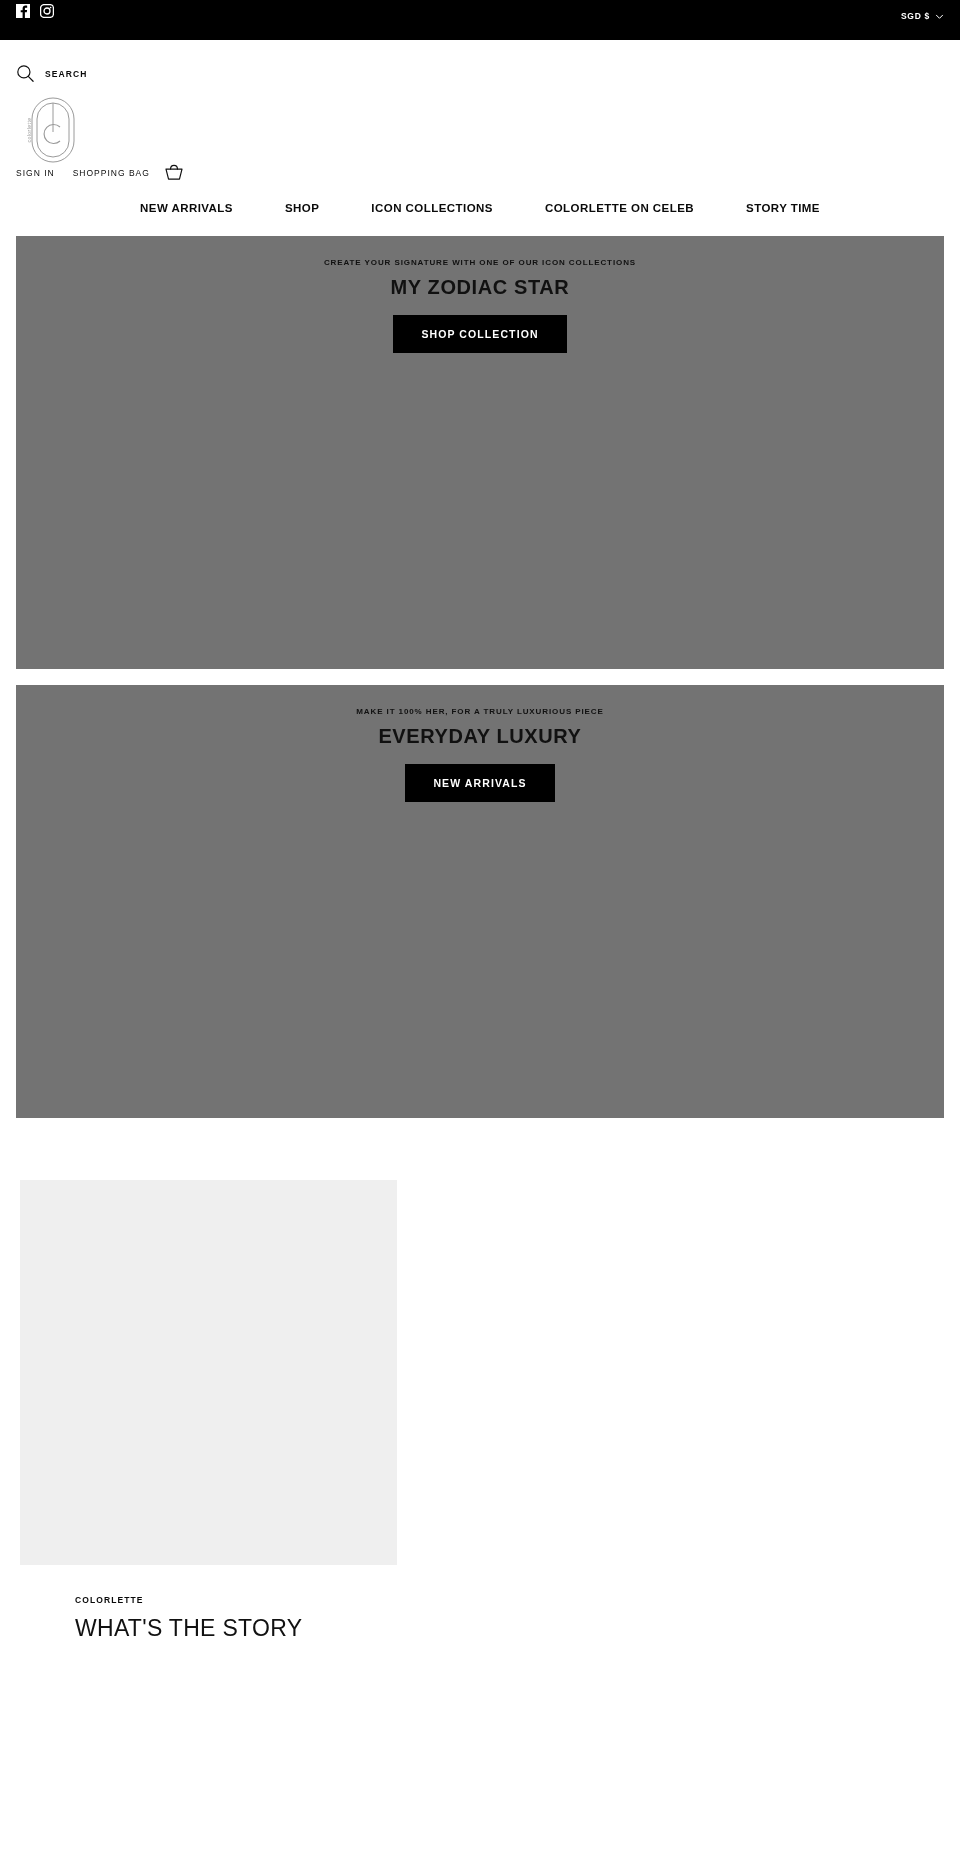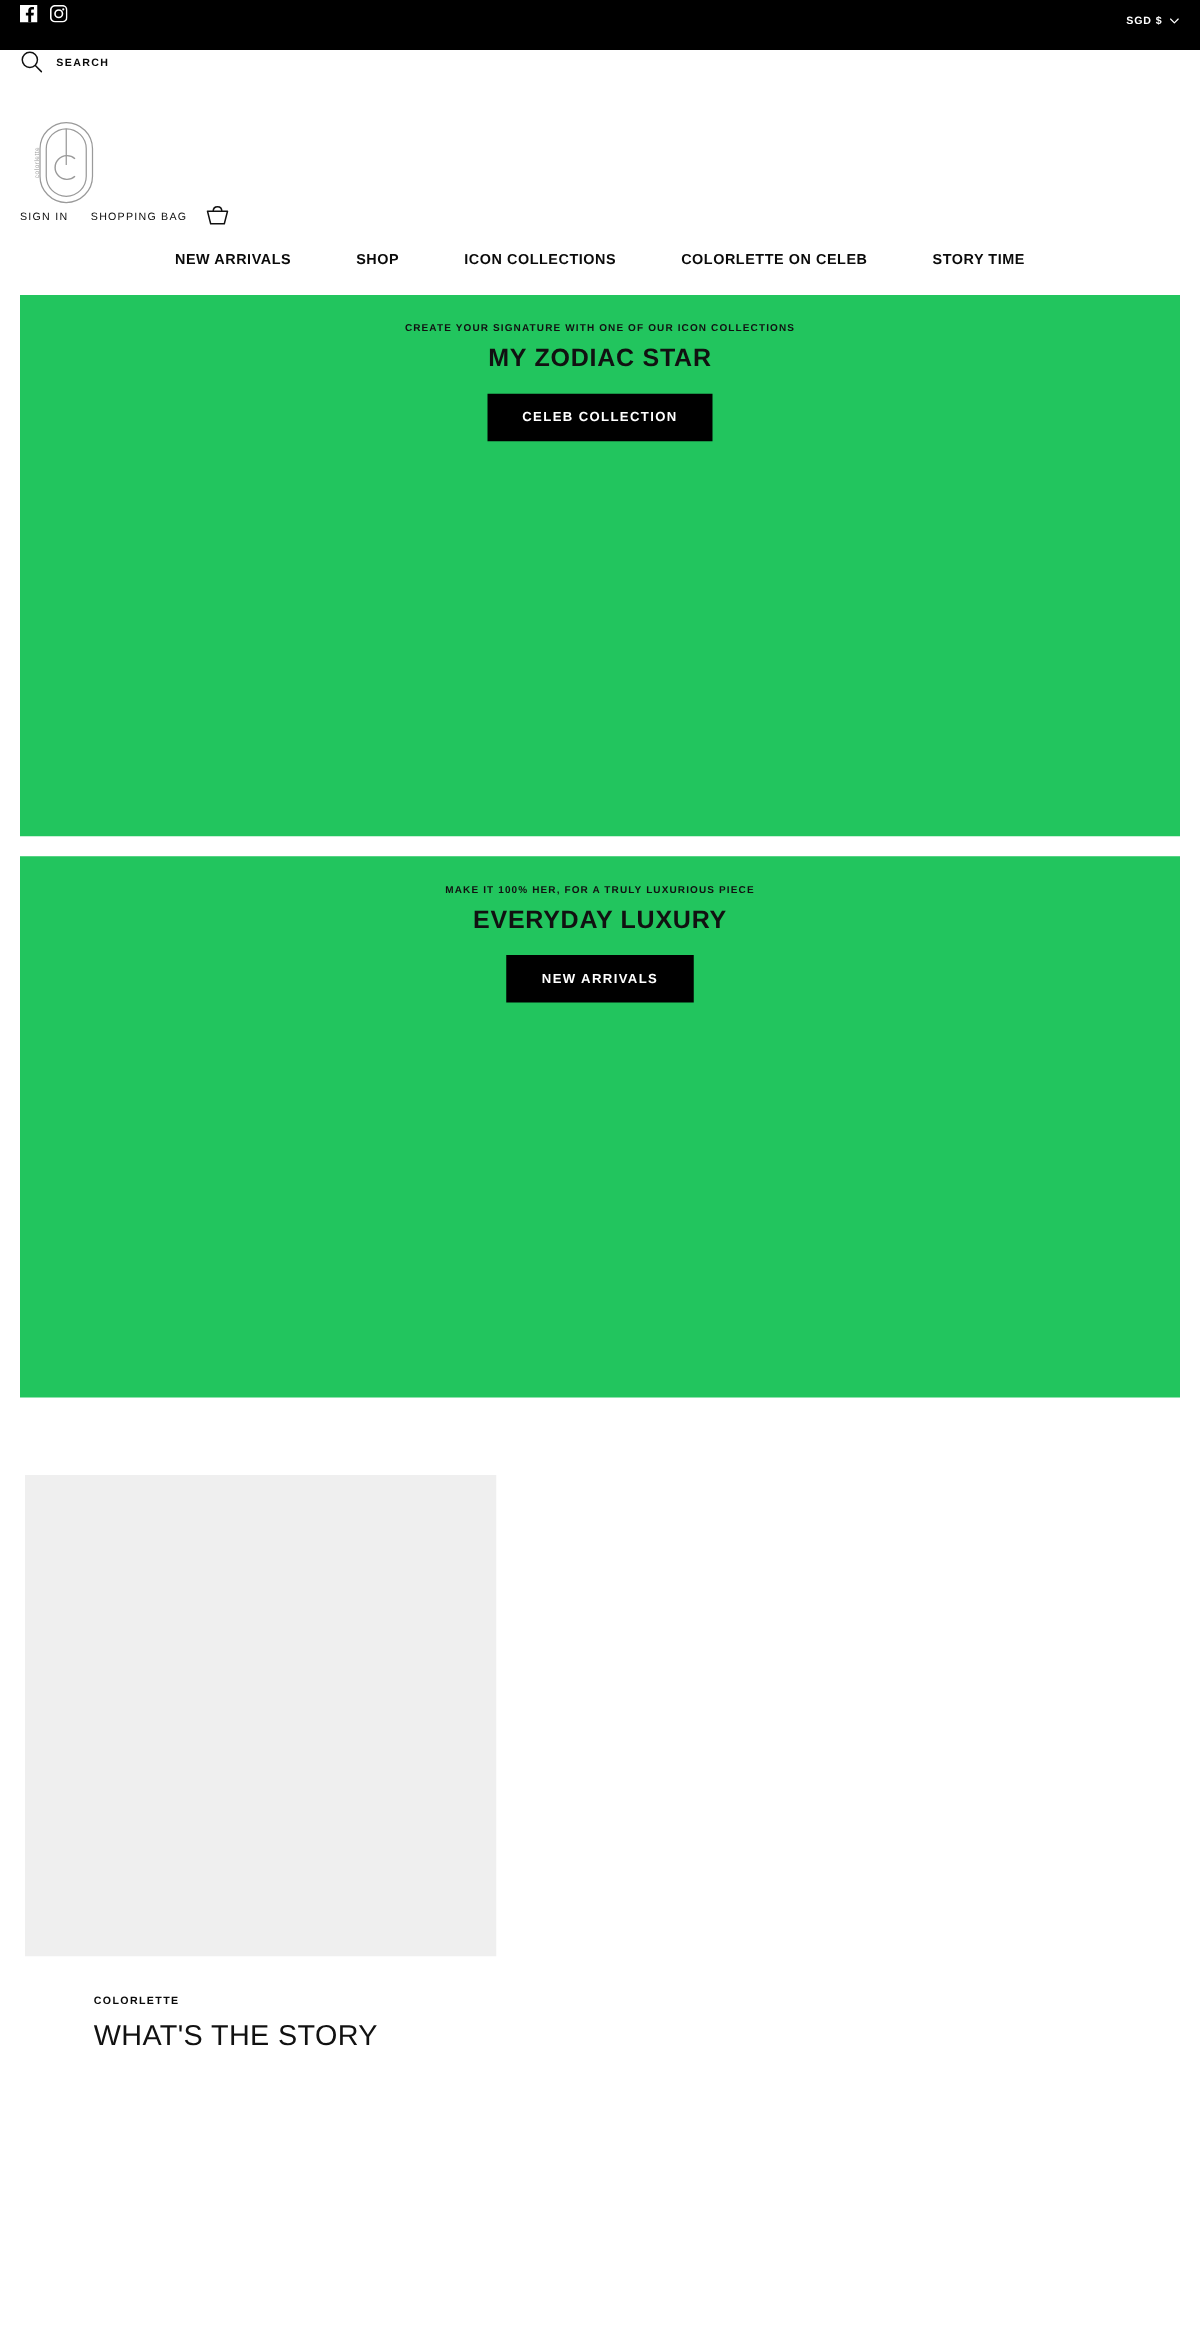--- a/index.html
+++ b/index.html
@@ -56,21 +56,21 @@
 
   
   .header {
     position: relative;
     width: 100%;
     background: #ffffff;
     height: 148px;
   }
   .search-row {
     position: absolute;
-    left: 16px; top: 0;
+    left: 16px; top: 24px;
     display: flex;
     align-items: center;
     gap: 10px;
     cursor: pointer;
   }
   .search-ic { display: block; width: 19px; height: 19px; }
   .search-label {
     font-size: 8.5px;
     font-weight: 700;
     letter-spacing: 1.1px;
@@ -118,21 +118,21 @@
     color: #0a0a0a;
     cursor: pointer;
     padding: 4px 26px;
     white-space: nowrap;
   }
 
   
   .hero {
     position: relative;
     margin: 0 16px 16px 16px;
-    background: #22c55e;
+    background: #737373;
     overflow: hidden;
   }
   .hero-1 { height: 433px; }
   .hero-2 { height: 433px; margin-bottom: 0; padding-left: 26px; }
   .hero-inner {
     position: absolute;
     left: 0; right: 0;
     top: 22px;
     display: flex;
     flex-direction: column;
@@ -265,21 +265,21 @@
   <a class="nav-item">SHOP</a>
   <a class="nav-item">ICON COLLECTIONS</a>
   <a class="nav-item">COLORLETTE ON CELEB</a>
   <a class="nav-item">STORY TIME</a>
 </nav>
 
 <section class="hero hero-1">
   <div class="hero-inner">
     <div class="hero-kicker">CREATE YOUR SIGNATURE WITH ONE OF OUR ICON COLLECTIONS</div>
     <div class="hero-title">MY ZODIAC STAR</div>
-    <button class="hero-btn">CELEB COLLECTION</button>
+    <button class="hero-btn">SHOP COLLECTION</button>
   </div>
 </section>
 
 <section class="hero hero-2">
   <div class="hero-inner">
     <div class="hero-kicker">MAKE IT 100% HER, FOR A TRULY LUXURIOUS PIECE</div>
     <div class="hero-title">EVERYDAY LUXURY</div>
     <button class="hero-btn">NEW ARRIVALS</button>
   </div>
 </section>

